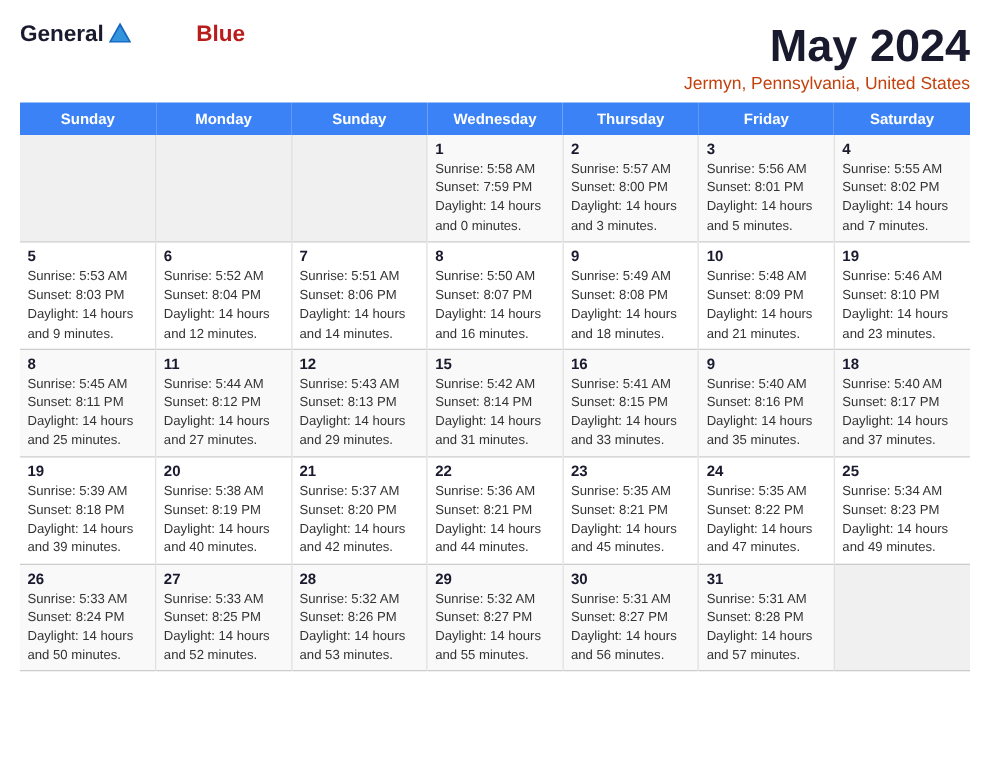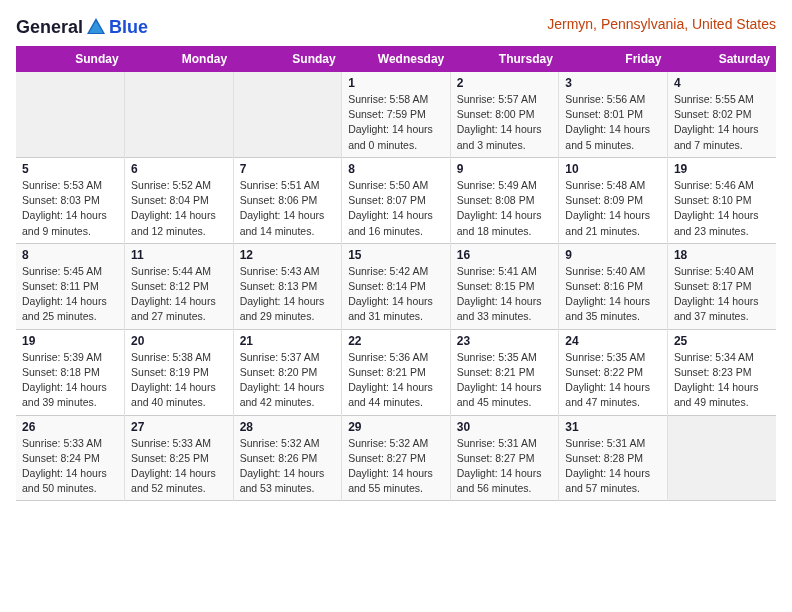--- a/index.html
+++ b/index.html
@@ -32,23 +32,23 @@
     .location {
       font-size: 14px;
       color: #c2410c;
     }
     table {
       width: 100%;
       border-collapse: collapse;
       font-size: 11px;
     }
     thead tr th {
-      background-color: #a21caf;
+      background-color: #3b82f6;
       color: #fff;
-      text-align: right;
+      text-align: center;
       padding: 6px 6px;
       font-size: 12px;
       font-weight: bold;
     }
     tbody tr {
       border-bottom: 1px solid #ccc;
     }
     tbody tr:nth-child(odd) {
       background-color: #f9f9f9;
     }
@@ -81,23 +81,24 @@
 
 <div class="header">
   <div class="logo">
     <div style="display:flex;align-items:center;">
       <span style="font-size:18px;font-weight:bold;color:#1a1a2e;">General</span>
       <svg width="22" height="22" viewBox="0 0 22 22" style="margin:0 2px;">
         <polygon points="11,2 20,18 2,18" fill="#1565c0"></polygon>
         <polygon points="11,5 18,17 4,17" fill="#4fc3f7" opacity="0.5"></polygon>
       </svg>
     </div>
-    <span style="font-size:18px;font-weight:bold;color:#1d4ed8;margin-top:-4px;">Blue</span>
+    <span style="font-size:18px;font-weight:bold;color:#b91c1c;margin-top:-4px;margin-left:48px;">Blue</span>
   </div>
   <div class="title-block">
+    <div class="month-title">May 2024</div>
     <div class="location">Jermyn, Pennsylvania, United States</div>
   </div>
 </div>
 
 <table>
   <thead>
     <tr>
     <th>Sunday</th>
         <th>Monday</th>
         <th>Sunday</th>

